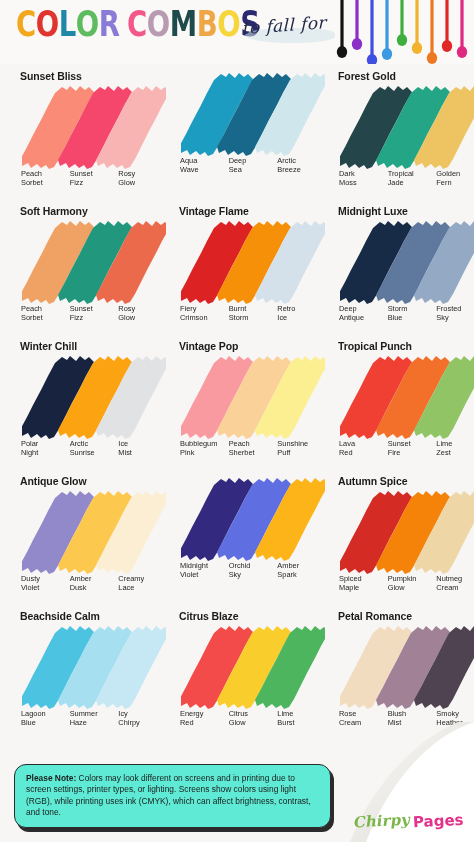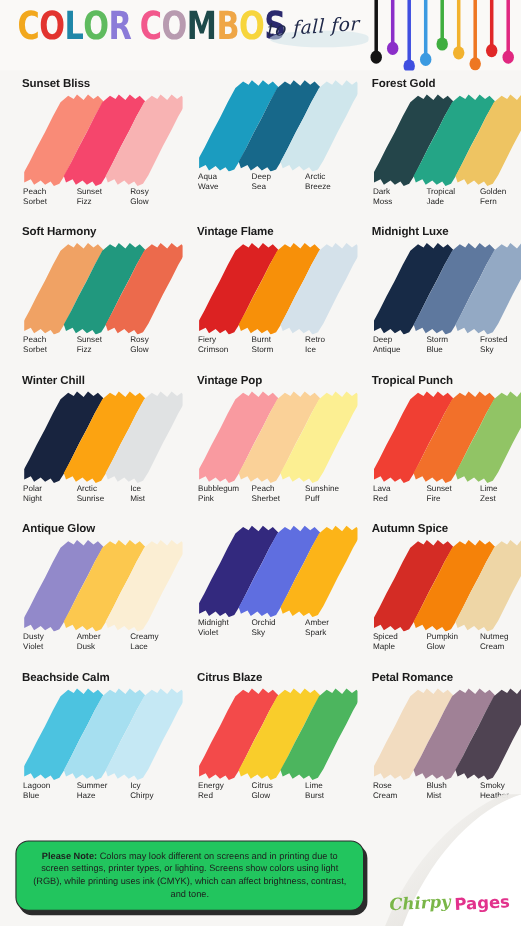--- a/index.html
+++ b/index.html
@@ -114,25 +114,24 @@
     position: absolute;
     left: 17px; top: 768px;
     width: 317px; height: 64px;
     background: #2b2b2b;
     border-radius: 12px;
   }
   .note {
     position: absolute;
     left: 14px; top: 764px;
     width: 317px; height: 64px;
-    background: #22c55e;
+    background: #5eead4;
     border: 1.6px solid #2b2b2b;
     border-radius: 12px;
     padding: 8px 11px;
-    text-align: center;
   }
   .note p {
     font-family: "Liberation Sans", sans-serif;
     font-size: 8.4px;
     line-height: 11.4px;
     color: #1d1d1d;
   }
   .note b { font-weight: 700; }
 
   

